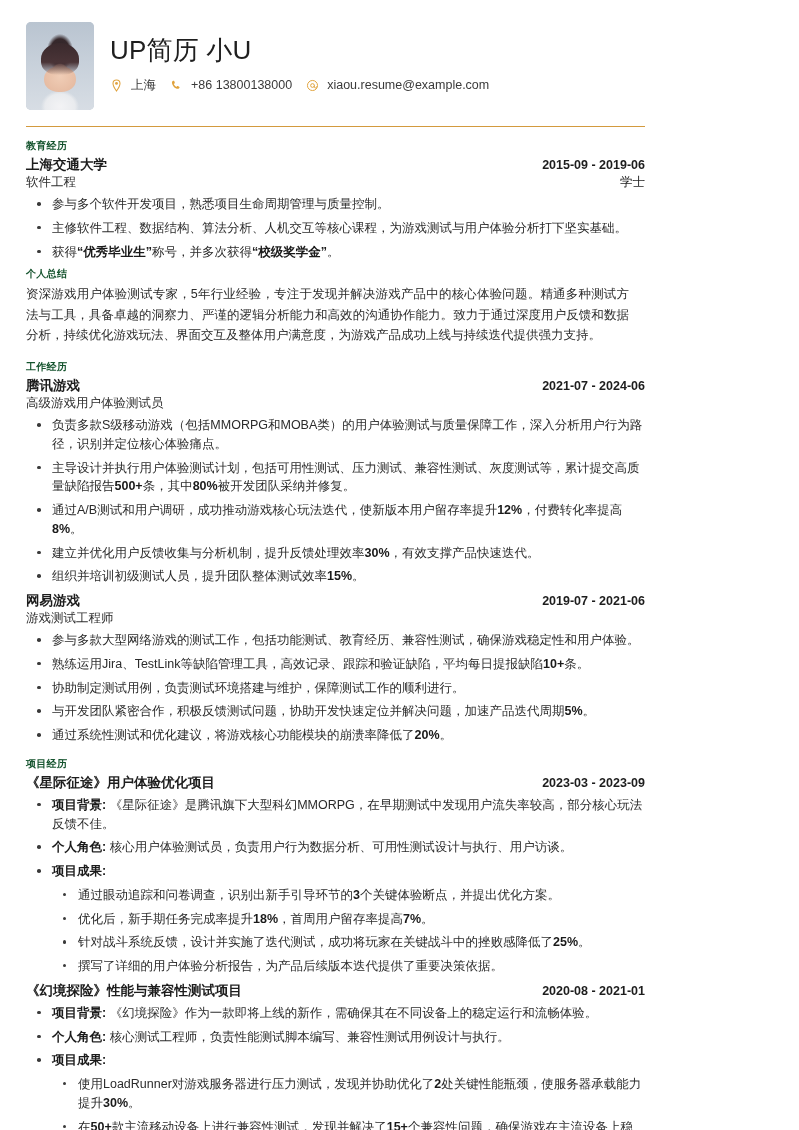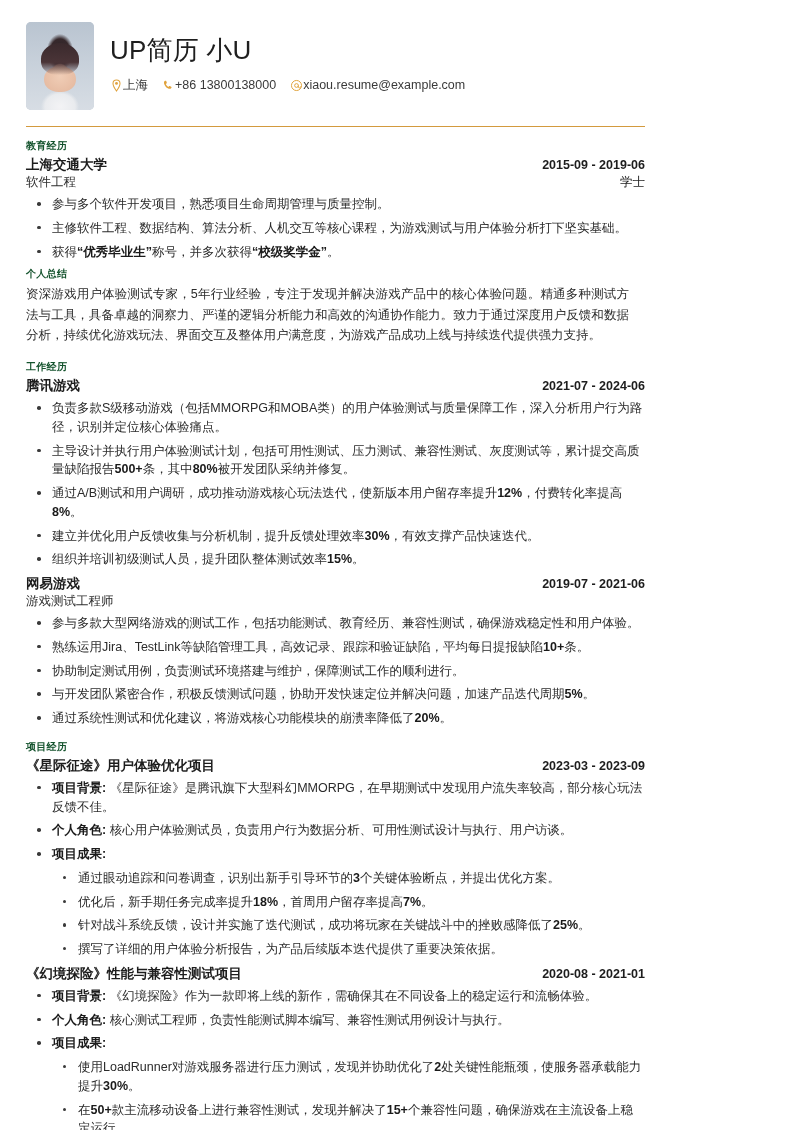--- a/index.html
+++ b/index.html
@@ -70,21 +70,21 @@
   }
   .contacts {
     margin-top: 11px;
     display: flex;
     align-items: center;
     flex-wrap: wrap;
     gap: 5px 8px;
     font-size: 12.5px;
     color: #3a3a3a;
   }
-  .c-item { display: inline-flex; align-items: center; gap: 0; }
+  .c-item { display: inline-flex; align-items: center; gap: 8px; }
   .c-item + .c-item { margin-left: 6px; }
   .ico { width: 13px; height: 13px; flex: 0 0 auto; display:inline-block; }
   .ico svg { display: block; width: 13px; height: 13px; }
 
   .rule {
     height: 0;
     border-top: 1.5px solid #d39a3e;
     margin: 2px 0 12px 0;
   }
 
@@ -238,20 +238,21 @@
   <div class="sp10"></div>
 
   <div class="section">
     <div class="sec-title">工作经历</div>
 
     <div class="entry">
       <div class="row">
         <div class="row-l">腾讯游戏</div>
         <div class="row-r">2021-07 - 2024-06</div>
       </div>
+      <div class="sub">高级游戏用户体验测试员</div>
       <ul class="bl">
         <li>负责多款S级移动游戏（包括MMORPG和MOBA类）的用户体验测试与质量保障工作，深入分析用户行为路径，识别并定位核心体验痛点。</li>
         <li>主导设计并执行用户体验测试计划，包括可用性测试、压力测试、兼容性测试、灰度测试等，累计提交高质量缺陷报告<b>500+</b>条，其中<b>80%</b>被开发团队采纳并修复。</li>
         <li>通过A/B测试和用户调研，成功推动游戏核心玩法迭代，使新版本用户留存率提升<b>12%</b>，付费转化率提高<b>8%</b>。</li>
         <li>建立并优化用户反馈收集与分析机制，提升反馈处理效率<b>30%</b>，有效支撑产品快速迭代。</li>
         <li>组织并培训初级测试人员，提升团队整体测试效率<b>15%</b>。</li>
       </ul>
     </div>
 
     <div class="entry">

